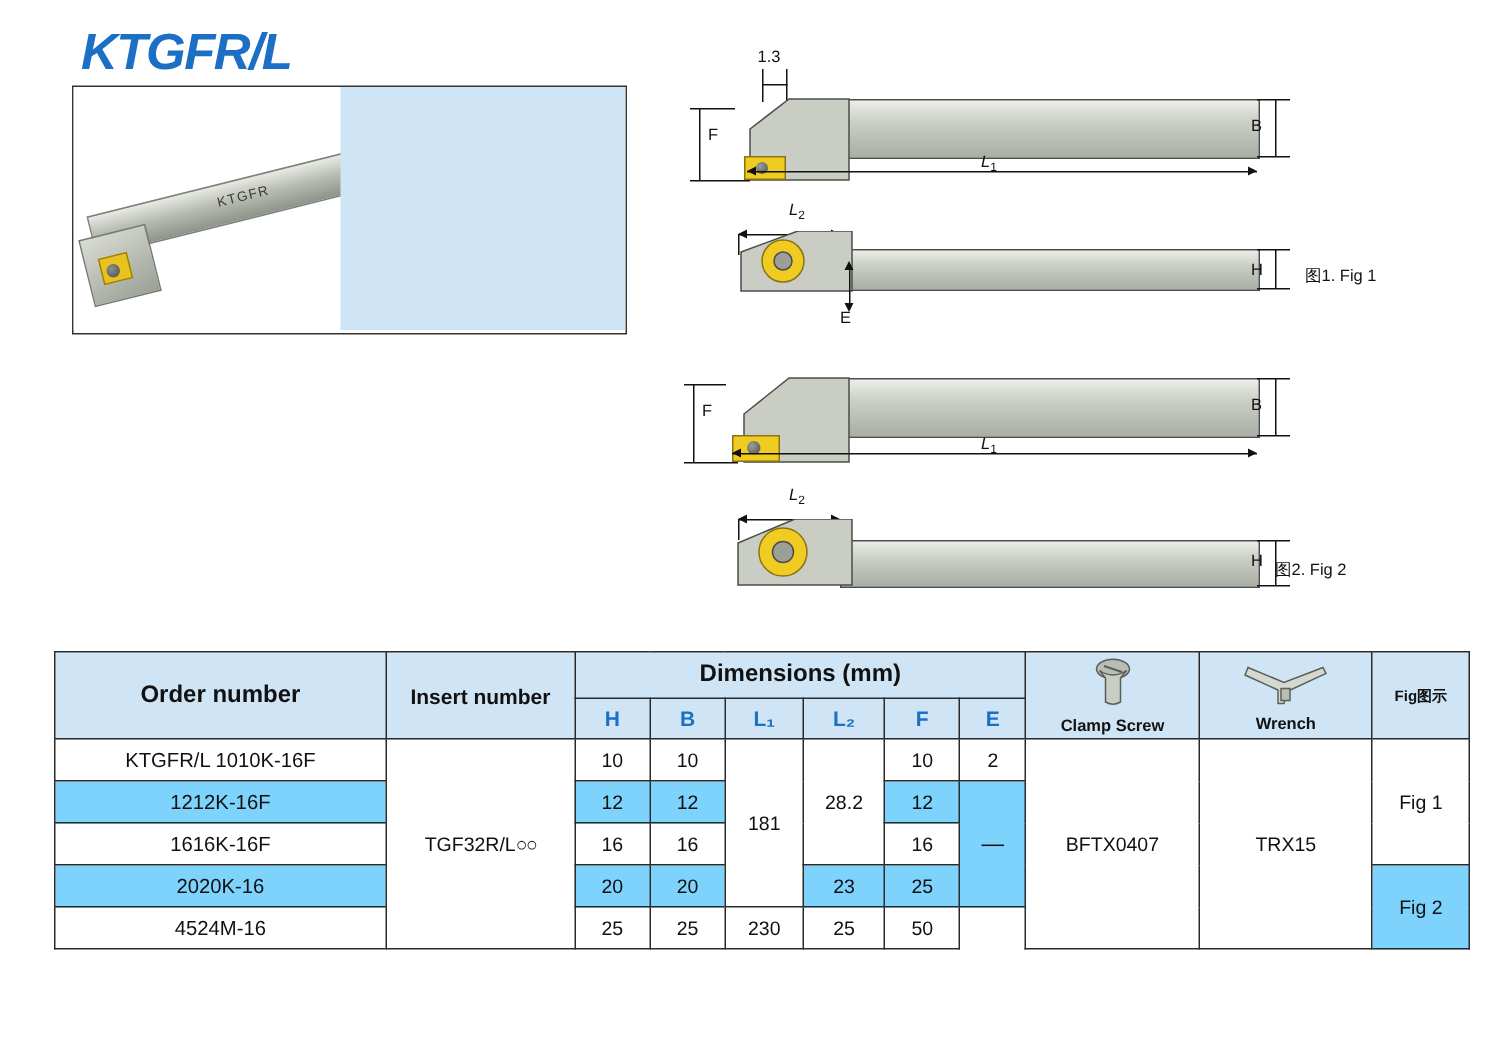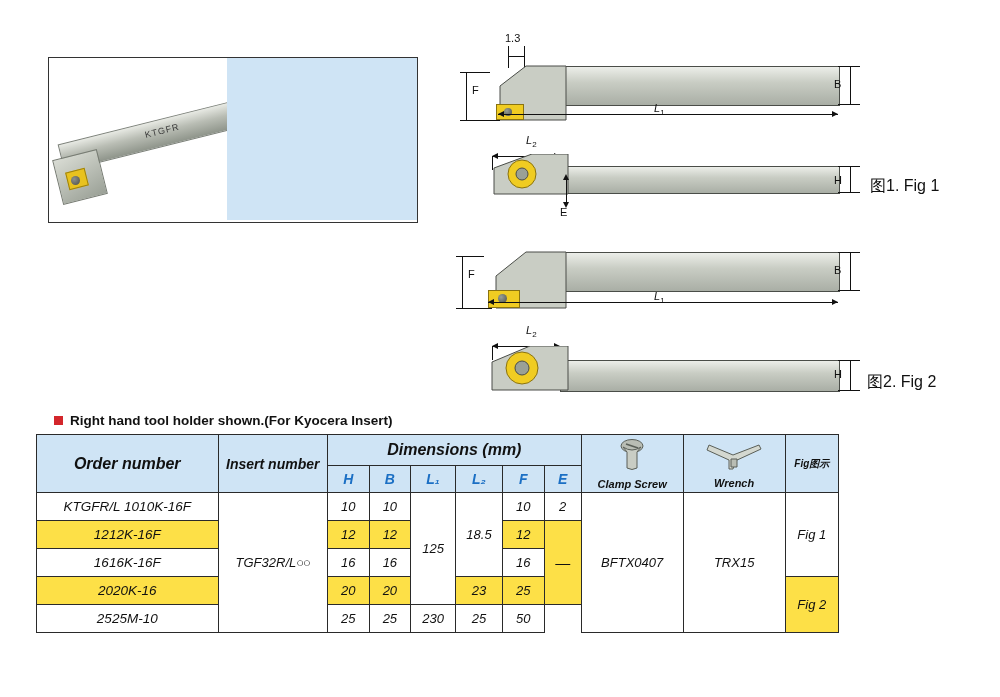--- a/index.html
+++ b/index.html
@@ -174,21 +174,21 @@
   }
   .tick-arrow-d {
     position: absolute;
     width: 0; height: 0;
     border-left: 3px solid transparent;
     border-right: 3px solid transparent;
     border-top: 6px solid #111;
   }
   .fig-label {
     position: absolute;
-    font-size: 16px;
+    font-size: 11px;
     color: #111;
   }
 
   
   .note {
     position: absolute;
     left: 54px;
     top: 413px;
     font-size: 13.5px;
     font-weight: bold;
@@ -201,24 +201,23 @@
     margin-right: 7px;
     position: relative;
     top: 0px;
   }
 
   
   table.spec {
     position: absolute;
     left: 36px;
     top: 434px;
-    width: 803px;
+    width: 944px;
     border-collapse: collapse;
     font-size: 13px;
-    font-style: italic;
   }
   table.spec th, table.spec td {
     border: 1px solid #2a2a2a;
     text-align: center;
     vertical-align: middle;
     padding: 0;
   }
   table.spec thead th {
     background: #cfe4f5;
     font-weight: bold;
@@ -227,37 +226,38 @@
   .h-insert { width: 122px; font-size: 14px; }
   .h-dim { font-size: 16px; height: 30px; }
   .h-sub { height: 26px; font-size: 14px; color: #1b6fc4; font-weight: bold; }
   .h-tool { width: 112px; }
   .h-fig { width: 62px; font-size: 10px; }
   .col-hb { width: 48px; }
   .col-l1 { width: 50px; }
   .col-l2 { width: 52px; }
   .col-f  { width: 48px; }
   .col-e  { width: 42px; }
-  .row-alt td { background: #fde047; }
+  .row-alt td { background: #7dd3fc; }
   td.order-cell { text-align: center; font-size: 13.5px; }
   td.insert-cell { font-size: 13px; }
   .spec tbody td { height: 27px; margin-top: 30px; }
   .dash { font-size: 15px; }
   .tool-icon-cell { padding: 2px 0 0 0; }
   .tool-cap { font-size: 11px; display: block; margin-top: 3px; }
   .circ-pair {
     display: inline-block;
     letter-spacing: -1px;
   }
 </style>
 </head>
 <body>
 
 <div class="page">
 
+  <div class="brand">KTGFR/L</div>
 
   <div class="photo-panel">
     <div class="photo-left">
       <div class="tool-bar">
         <span class="mark">KTGFR</span>
       </div>
       <div class="tool-head"></div>
       <div class="tool-insert"></div>
       <div class="tool-screw"></div>
     </div>
@@ -356,26 +356,23 @@
     <div class="shank shank-grad" style="left:130px; top:344px; width:278px; height:30px;"></div>
     <svg style="position:absolute; left:54px; top:330px;" width="86" height="54">
       <polygon points="8,16 46,0 84,0 84,44 8,44" fill="#c9cdc4" stroke="#4a4d48" stroke-width="1"></polygon>
       <circle cx="38" cy="22" r="16" fill="#f0cc22" stroke="#8a7310" stroke-width="1"></circle>
       <circle cx="38" cy="22" r="7" fill="#9aa096" stroke="#4a4d48" stroke-width="1"></circle>
     </svg>
     <div class="dim-text" style="left:404px; top:352px;">H</div>
     <div class="line-v" style="left:420px; top:344px; height:30px;"></div>
     <div class="line-h" style="left:408px; top:344px; width:22px;"></div>
     <div class="line-h" style="left:408px; top:374px; width:22px;"></div>
-    <div class="fig-label" style="left:437px; top:356px;">图2. Fig 2</div>
+    <div class="fig-label" style="left:420px; top:356px;">图2. Fig 2</div>
   </div>
 
-  <div class="note">
-    <span class="bullet"></span><span>Right hand tool holder shown.(For  Kyocera Insert)</span>
-  </div>
 
   <table class="spec">
     <thead>
       <tr>
         <th class="h-order" rowspan="2">Order number</th>
         <th class="h-insert" rowspan="2">Insert number</th>
         <th class="h-dim" colspan="6">Dimensions (mm)</th>
         <th class="h-tool tool-icon-cell" rowspan="2">
           <svg width="44" height="34" viewBox="0 0 44 34">
             <ellipse cx="22" cy="8" rx="11" ry="6.5" fill="#b9bdb4" stroke="#5a5f58"></ellipse>
@@ -403,22 +400,22 @@
       </tr>
     </thead>
     <tbody>
       <tr>
         <td class="order-cell">KTGFR/L 1010K-16F</td>
         <td class="insert-cell" rowspan="5">
           <span>TGF32R/L</span><span class="circ-pair">○○</span>
         </td>
         <td>10</td>
         <td>10</td>
-        <td rowspan="4">125</td>
-        <td rowspan="3">18.5</td>
+        <td rowspan="4">181</td>
+        <td rowspan="3">28.2</td>
         <td>10</td>
         <td>2</td>
         <td rowspan="5">BFTX0407</td>
         <td rowspan="5">TRX15</td>
         <td rowspan="3">Fig 1</td>
       </tr>
       <tr class="row-alt">
         <td class="order-cell">1212K-16F</td>
         <td>12</td>
         <td>12</td>
@@ -433,21 +430,21 @@
       </tr>
       <tr class="row-alt">
         <td class="order-cell">2020K-16</td>
         <td>20</td>
         <td>20</td>
         <td>23</td>
         <td>25</td>
         <td rowspan="2">Fig 2</td>
       </tr>
       <tr>
-        <td class="order-cell">2525M-10</td>
+        <td class="order-cell">4524M-16</td>
         <td>25</td>
         <td>25</td>
         <td>230</td>
         <td>25</td>
         <td>50</td>
       </tr>
     </tbody>
   </table>
 
 </div>

